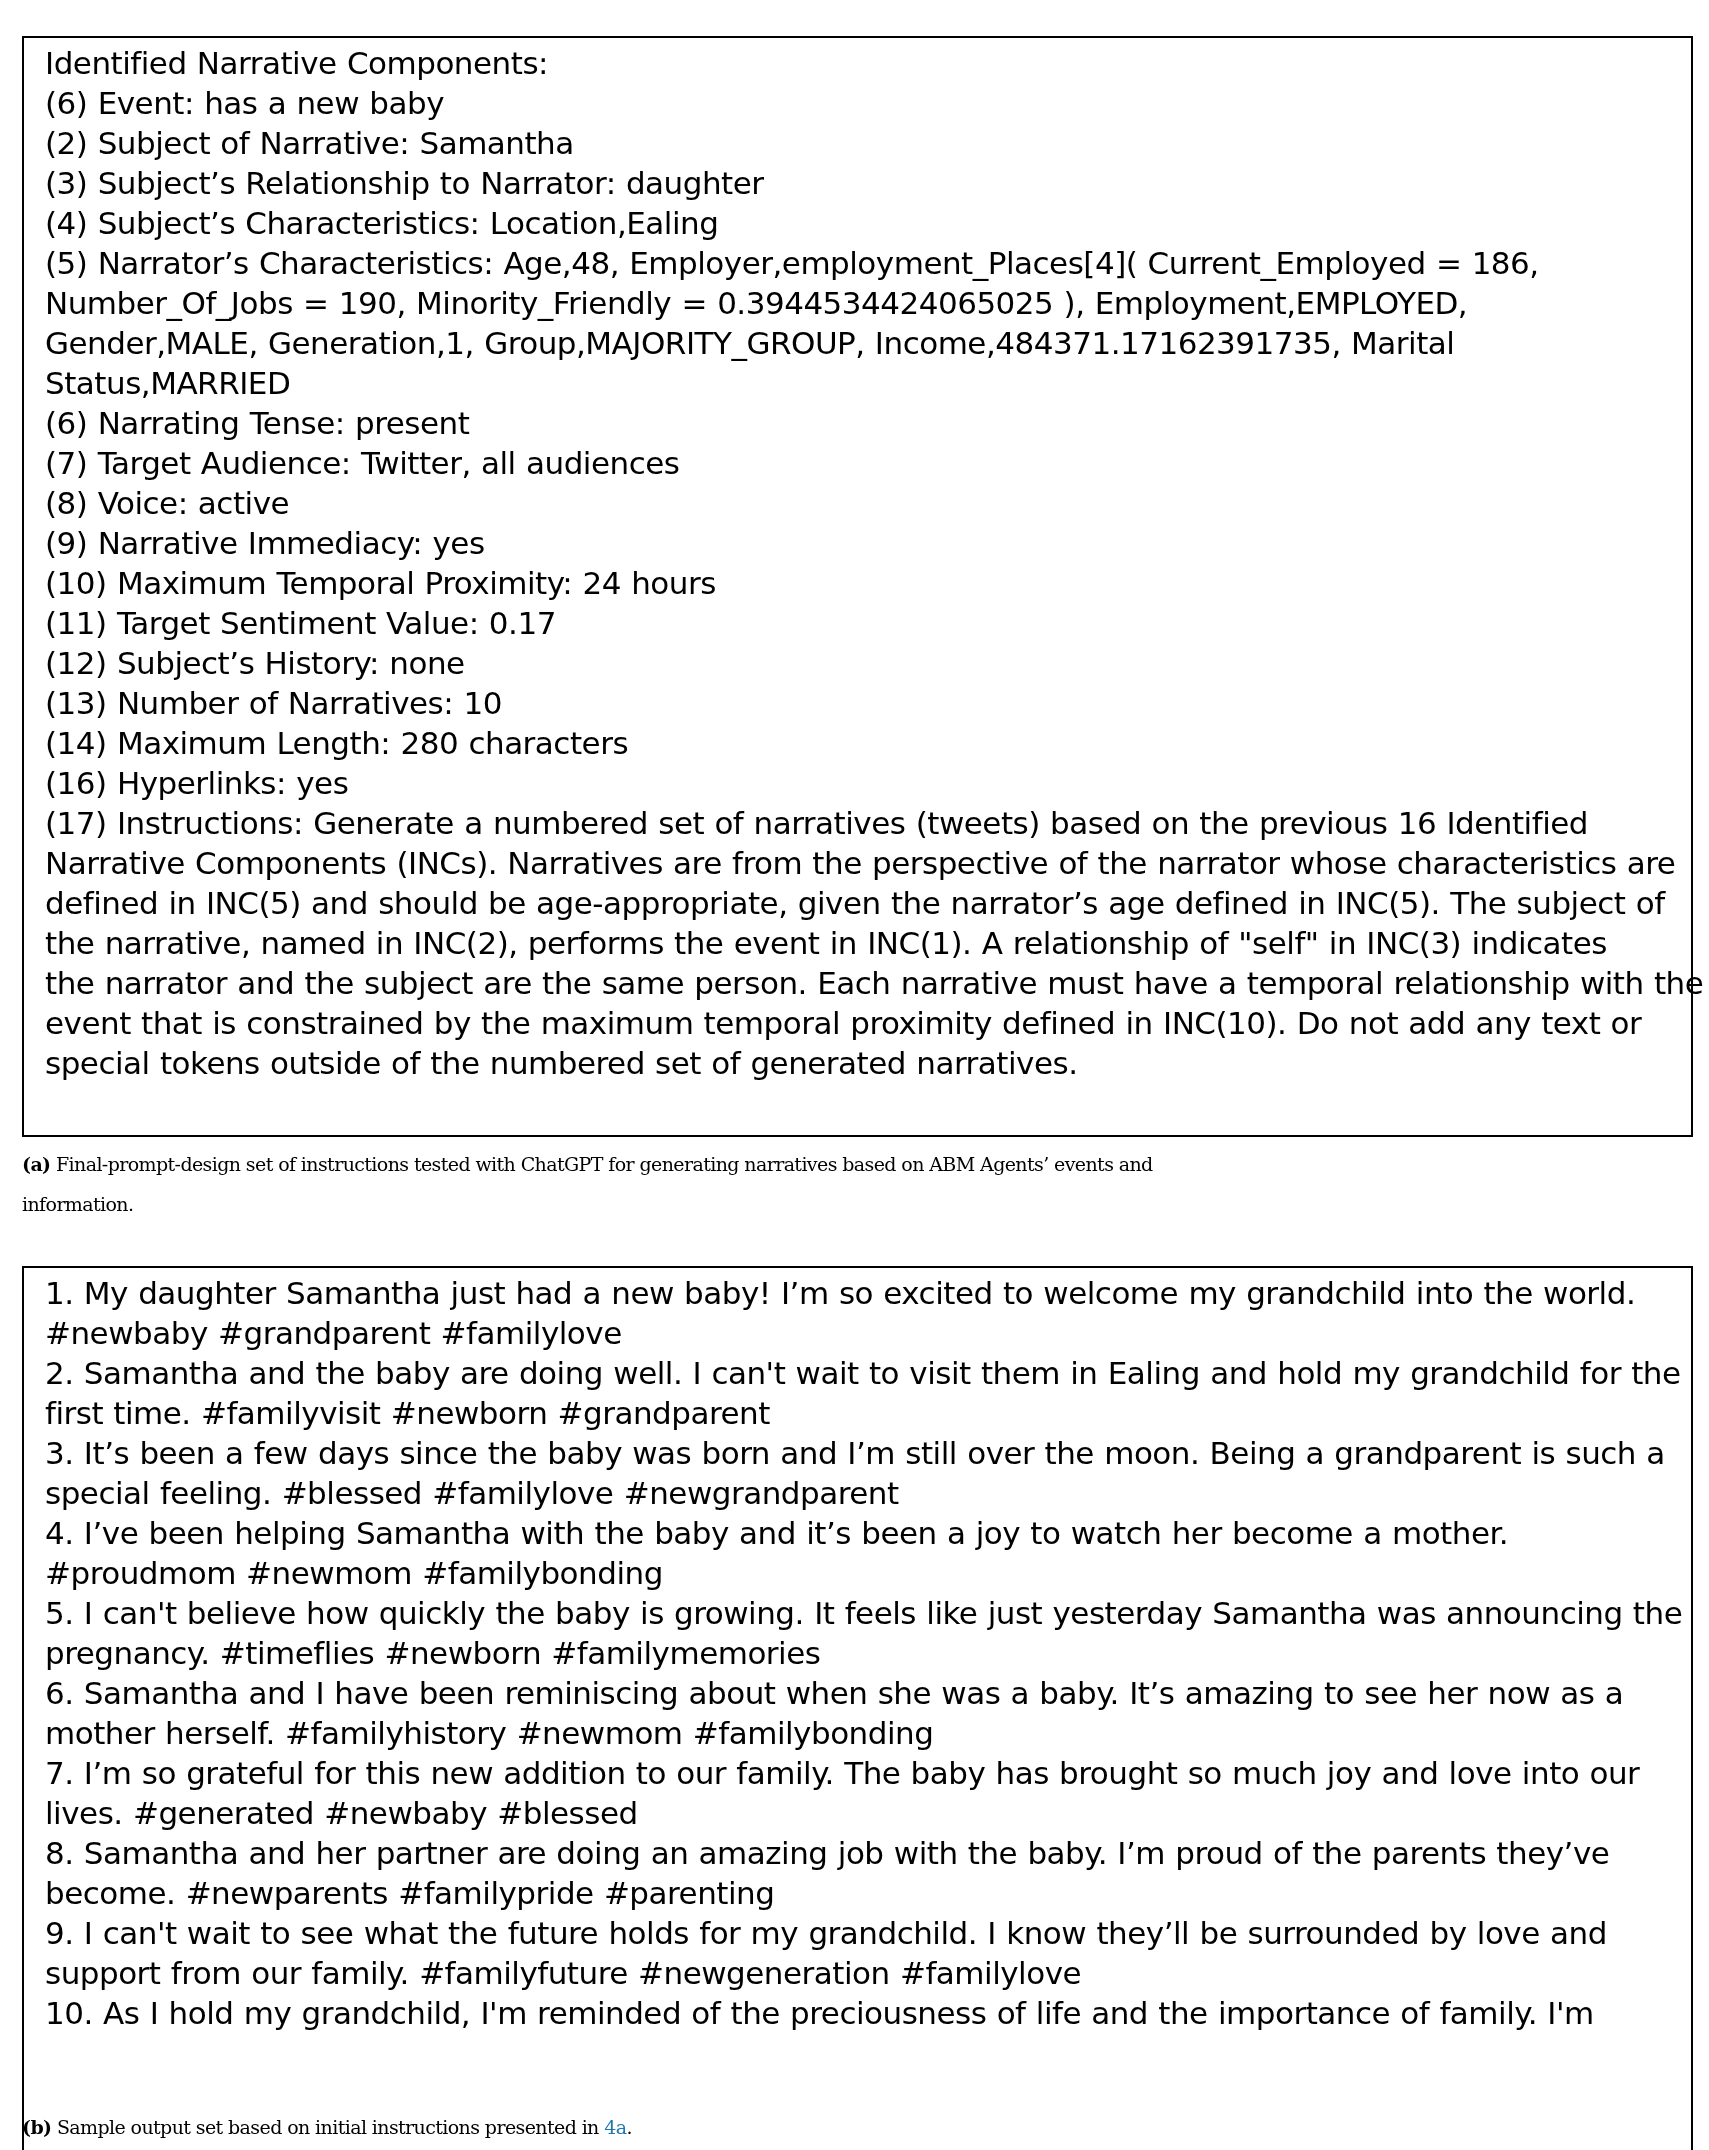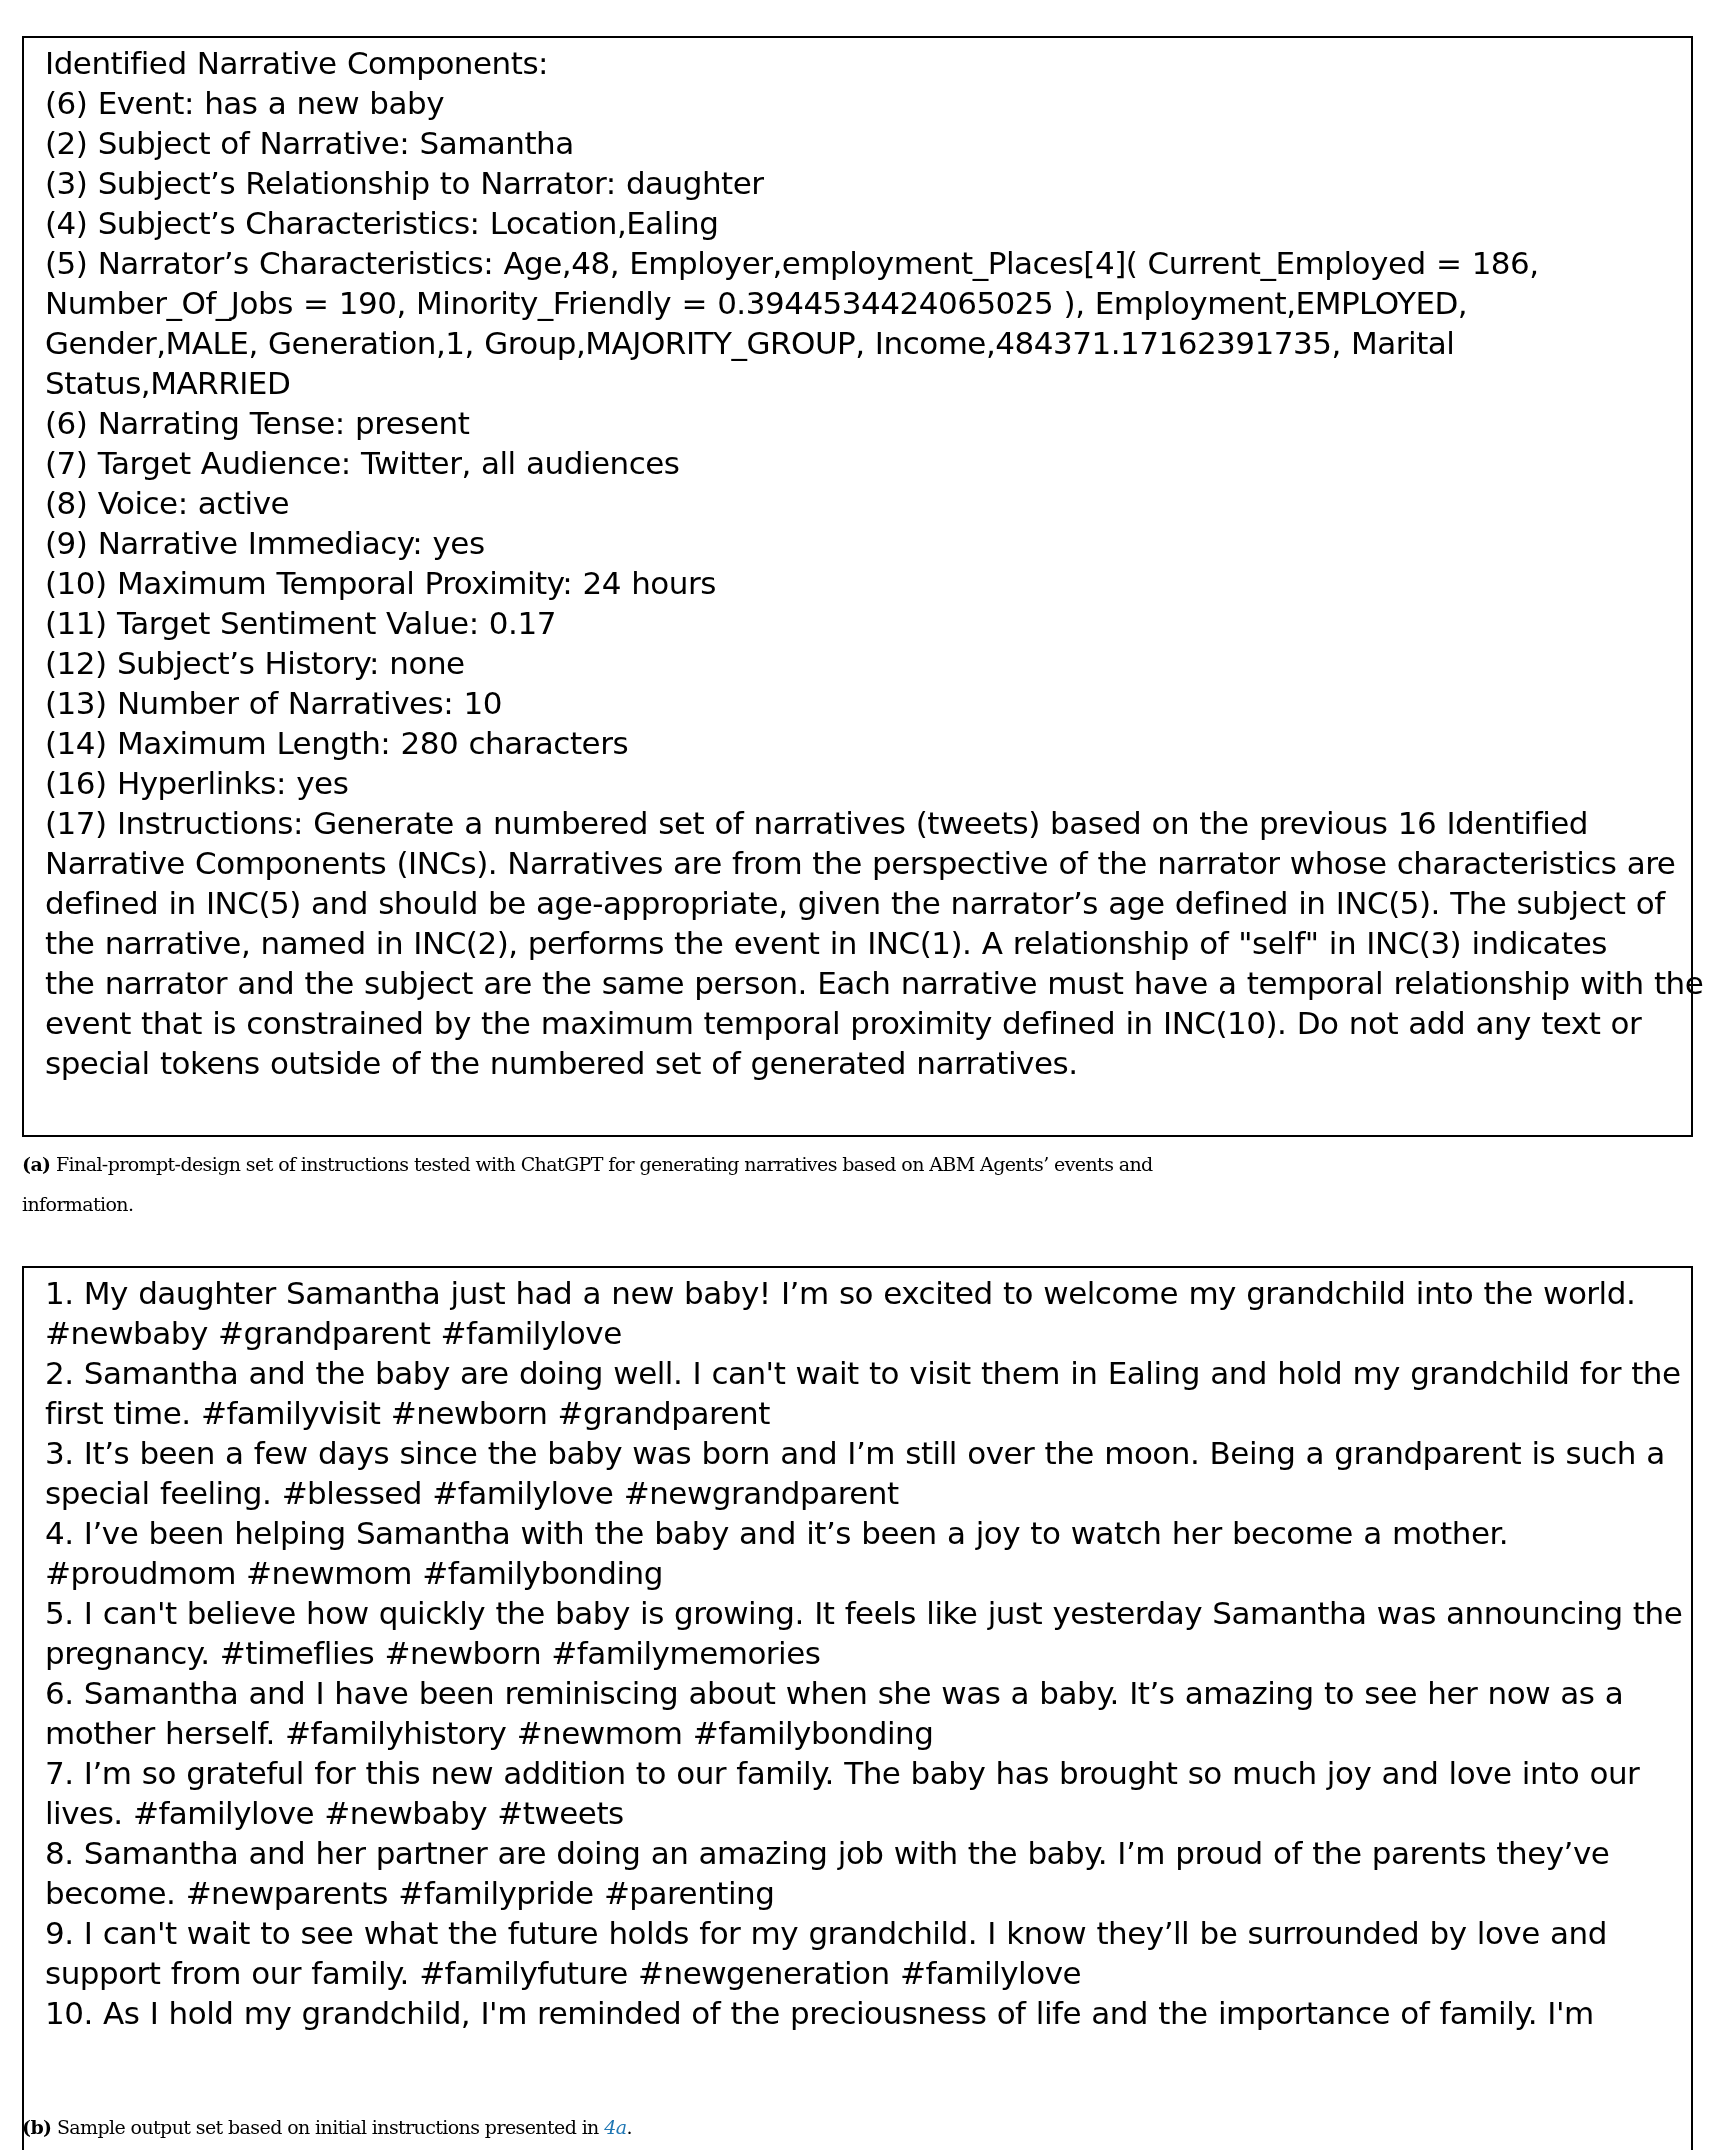--- a/index.html
+++ b/index.html
@@ -27,21 +27,21 @@
       width: 1671px;
       font-family: "DejaVu Serif", "Liberation Serif", serif;
       font-size: 19px;
       line-height: 40px;
       color: #000;
       letter-spacing: -0.6px;
     }
     .caption .tag { font-weight: bold; }
     #caption-a { top: 1144px; }
     #caption-b { top: 2107px; }
-    .ref-link { color: #1f77b4; text-decoration: none; font-style: italic; }
+    .ref-link { color: #1f77b4; text-decoration: none; }
   </style>
 </head>
 <body>
 
 <div class="box" id="box-a">
   <span class="line">Identified Narrative Components:</span>
   <span class="line">(6) Event: has a new baby</span>
   <span class="line">(2) Subject of Narrative: Samantha</span>
   <span class="line">(3) Subject’s Relationship to Narrator: daughter</span>
   <span class="line">(4) Subject’s Characteristics: Location,Ealing</span>
@@ -81,21 +81,21 @@
   <span class="line">first time. #familyvisit #newborn #grandparent</span>
   <span class="line">3. It’s been a few days since the baby was born and I’m still over the moon. Being a grandparent is such a</span>
   <span class="line">special feeling. #blessed #familylove #newgrandparent</span>
   <span class="line">4. I’ve been helping Samantha with the baby and it’s been a joy to watch her become a mother.</span>
   <span class="line">#proudmom #newmom #familybonding</span>
   <span class="line">5. I can't believe how quickly the baby is growing. It feels like just yesterday Samantha was announcing the</span>
   <span class="line">pregnancy. #timeflies #newborn #familymemories</span>
   <span class="line">6. Samantha and I have been reminiscing about when she was a baby. It’s amazing to see her now as a</span>
   <span class="line">mother herself. #familyhistory #newmom #familybonding</span>
   <span class="line">7. I’m so grateful for this new addition to our family. The baby has brought so much joy and love into our</span>
-  <span class="line">lives. #familylove #newbaby #tweets</span>
+  <span class="line">lives. #generated #newbaby #blessed</span>
   <span class="line">8. Samantha and her partner are doing an amazing job with the baby. I’m proud of the parents they’ve</span>
   <span class="line">become. #newparents #familypride #parenting</span>
   <span class="line">9. I can't wait to see what the future holds for my grandchild. I know they’ll be surrounded by love and</span>
   <span class="line">support from our family. #familyfuture #newgeneration #familylove</span>
   <span class="line">10. As I hold my grandchild, I'm reminded of the preciousness of life and the importance of family. I'm</span>
 </div>
 
 <div class="caption" id="caption-b">
   <span class="tag">(b)</span>
   <span>Sample output set based on initial instructions presented in </span><a class="ref-link">4a</a><span>.</span>

